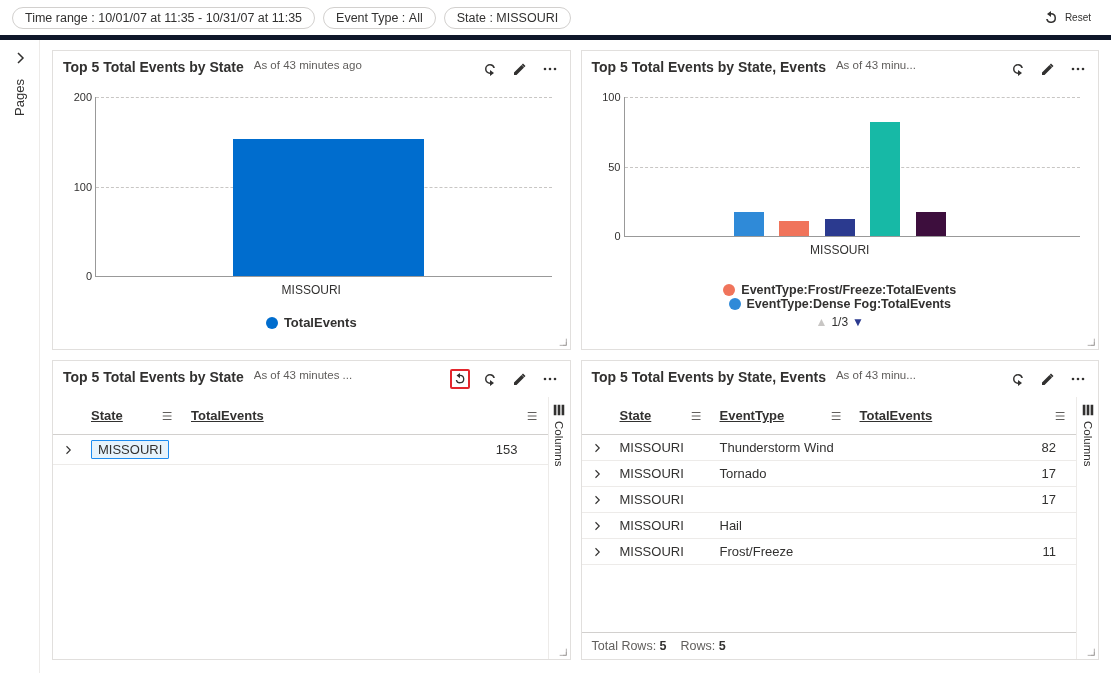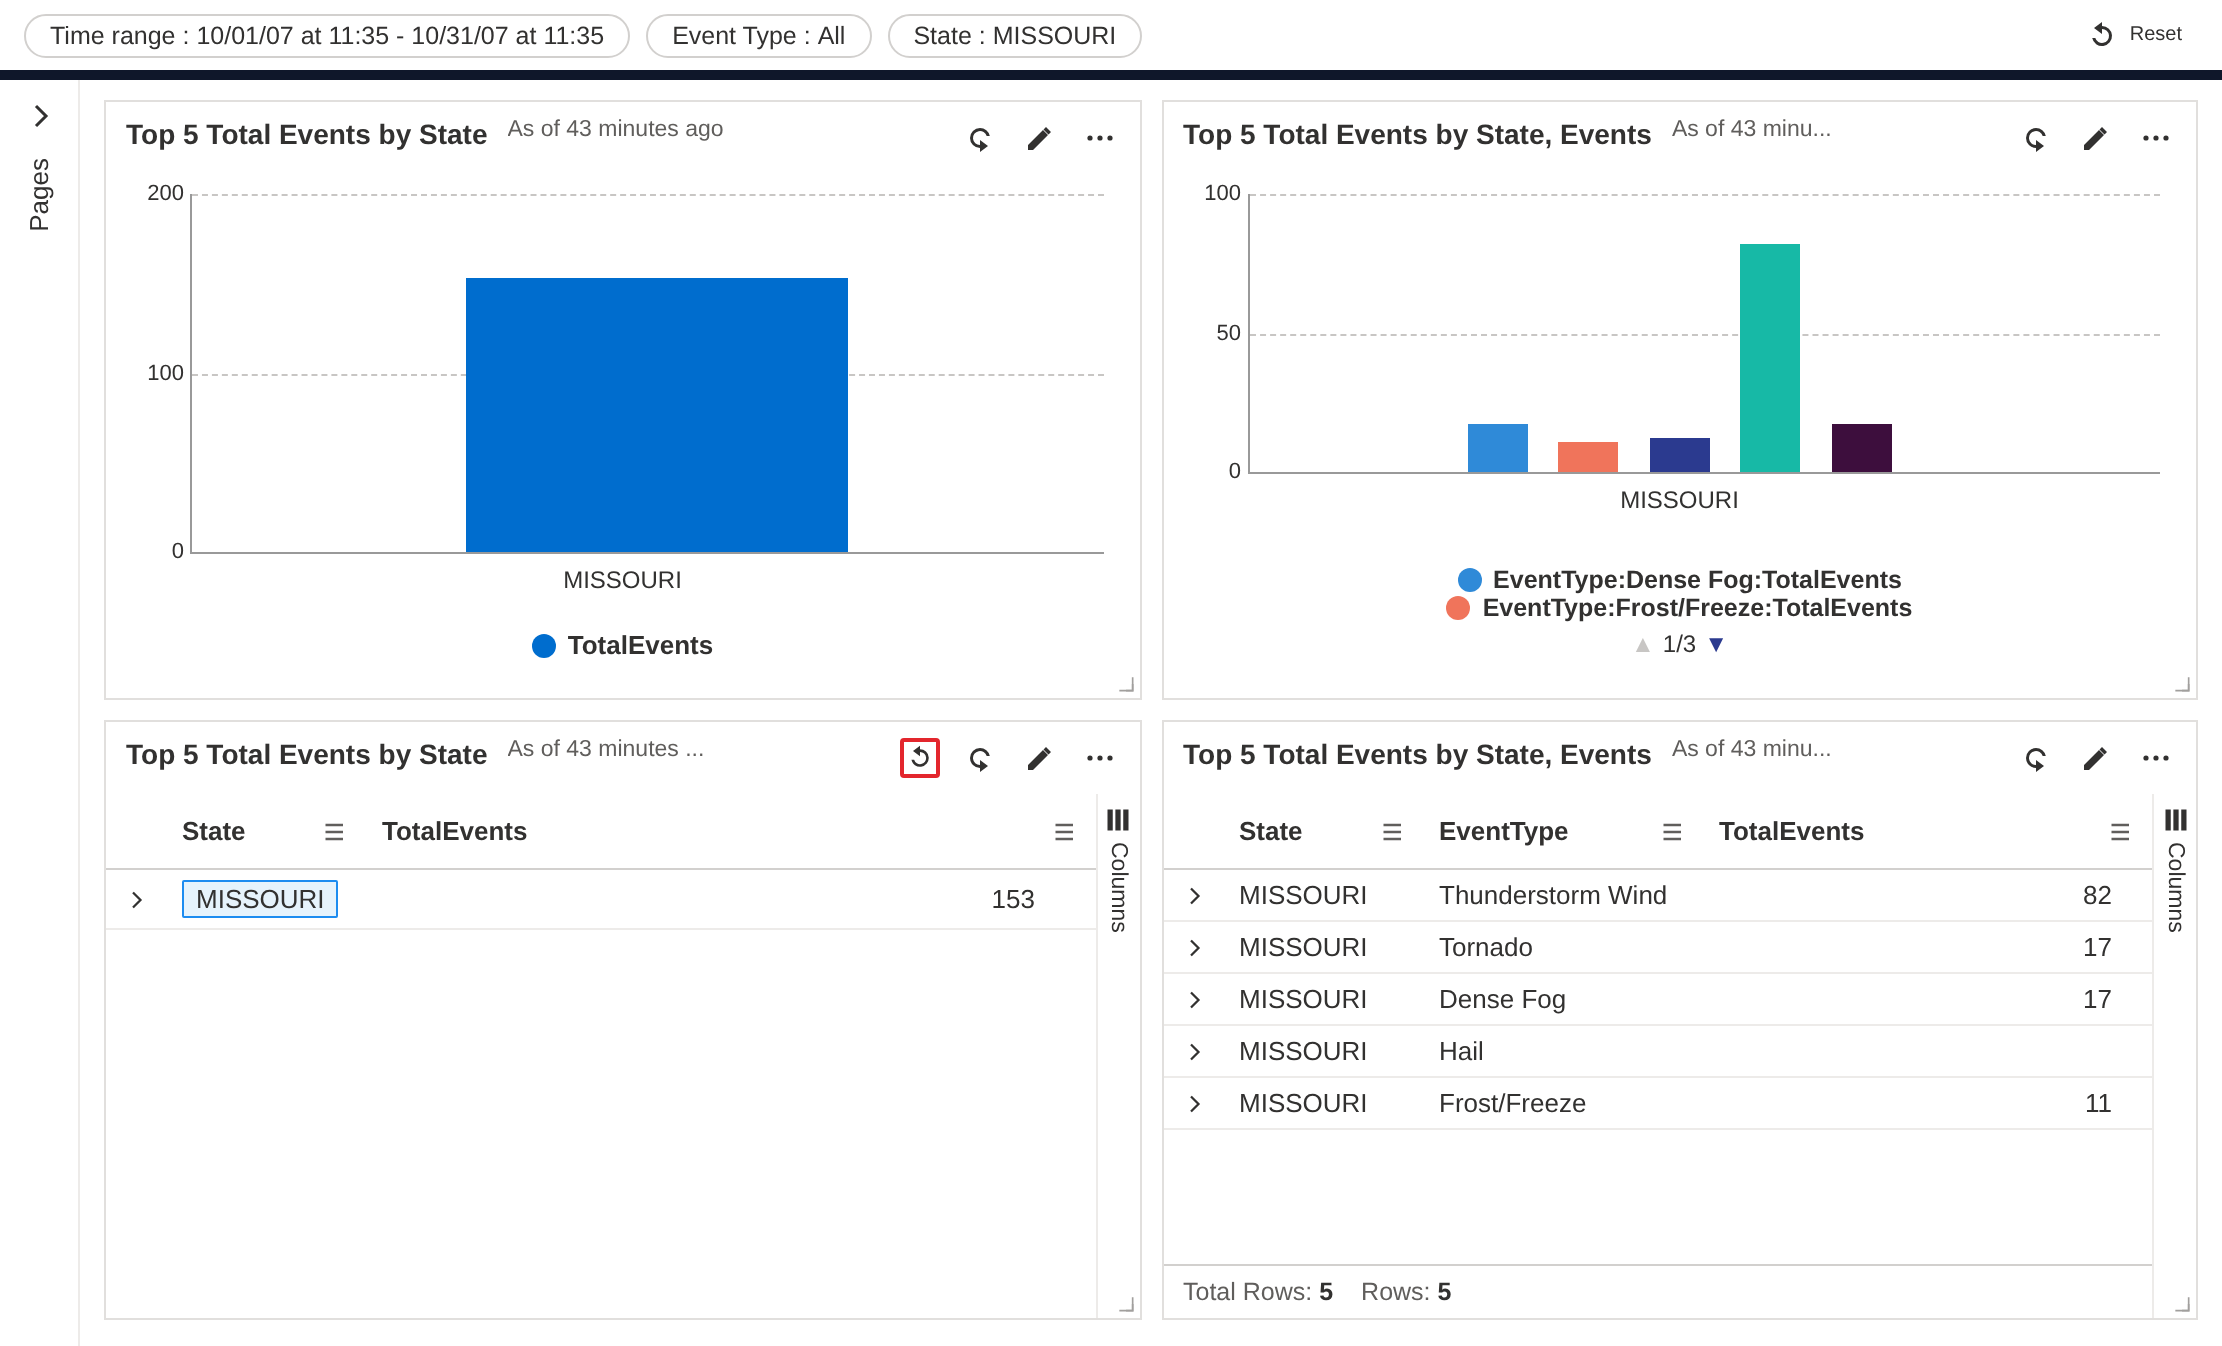--- a/index.html
+++ b/index.html
@@ -174,20 +174,21 @@
   }
   .pager .tri { cursor:pointer; }
   
   .table-wrap { display:flex; height:100%; }
   .table-main { flex:1; display:flex; flex-direction:column; overflow:hidden;}
   .thead {
     display:flex; align-items:center;
     border-bottom:1px solid #d2d0ce;
     font-weight:600; font-size:13px;
     padding: 6px 0;
+    text-decoration: underline;
   }
   .th, .td { padding: 5px 8px; display:flex; align-items:center; gap:6px;}
   .col-exp { width:30px; justify-content:center;}
   .th .menu-icon { margin-left:auto; color:#605e5c; }
   .tbody { flex:1; overflow:auto; }
   .trow {
     display:flex; align-items:center;
     border-bottom:1px solid #edebe9;
     font-size:13px;
   }
@@ -370,26 +371,26 @@
               <span class="ytick" style="top:100%">0</span>
               <div class="bar2" style="left:24%;height:17%;background:#2f8ad8"></div>
               <div class="bar2" style="left:34%;height:11%;background:#f0745b"></div>
               <div class="bar2" style="left:44%;height:12%;background:#2b3a8f"></div>
               <div class="bar2" style="left:54%;height:82%;background:#17b9a6"></div>
               <div class="bar2" style="left:64%;height:17%;background:#3d0e3d"></div>
             </div>
             <div class="xlabel-c">MISSOURI</div>
             <div class="legend2">
               <div class="legend2-row">
+                  <span class="legend-dot" style="background:#f0745b"></span>
+                  <span>EventType:Frost/Freeze:TotalEvents</span>
+                </div>
+              <div class="legend2-row">
                   <span class="legend-dot" style="background:#2f8ad8"></span>
                   <span>EventType:Dense Fog:TotalEvents</span>
-                </div>
-              <div class="legend2-row">
-                  <span class="legend-dot" style="background:#f0745b"></span>
-                  <span>EventType:Frost/Freeze:TotalEvents</span>
                 </div>
               <div class="pager">
                 <span class="tri" style="color:#c8c6c4">▲</span>
                 <span>1/3</span>
                 <span class="tri" style="color:#2b3a8f">▼</span>
               </div>
             </div>
           </div>
         </div>
         <svg class="resize-handle" viewBox="0 0 12 12">
@@ -554,23 +555,20 @@
                   </div>
                   <div class="trow">
                     <div class="td col-exp">
                       <svg width="12" height="12" viewBox="0 0 16 16">
                         <use href="#ic-chevr"></use>
                       </svg>
                     </div>
                     <div class="td" style="width:100px">
                       <span>MISSOURI</span>
                     </div>
-                    <div class="td" style="width:140px">
-                      <span>Dense Fog</span>
-                    </div>
                     <div class="td numcol" style="flex:1;padding-right:20px">
                       <span>17</span>
                     </div>
                   </div>
                   <div class="trow">
                     <div class="td col-exp">
                       <svg width="12" height="12" viewBox="0 0 16 16">
                         <use href="#ic-chevr"></use>
                       </svg>
                     </div>

